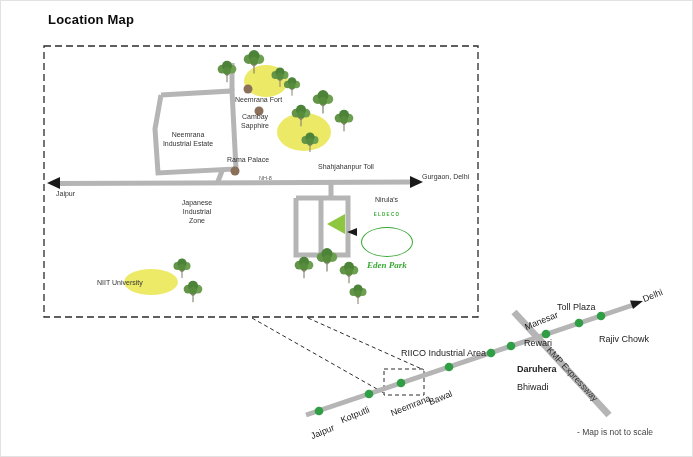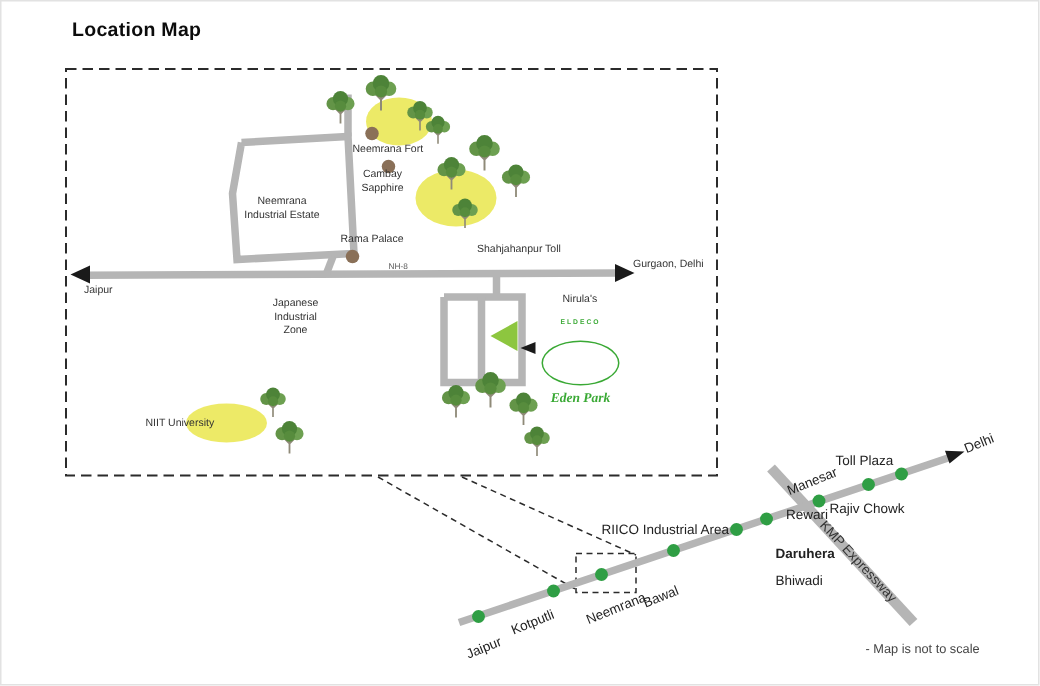--- a/index.html
+++ b/index.html
@@ -147,19 +147,19 @@
   <div class="rlbl tilt" style="left:312px; top:430px;">Jaipur</div>
   <div class="rlbl tilt" style="left:342px; top:414px;">Kotputli</div>
   <div class="rlbl tilt" style="left:392px; top:407px;">Neemrana</div>
   <div class="rlbl tilt" style="left:430px; top:396px;">Bawal</div>
   <div class="rlbl wrap" style="left:400px; top:347px; width:72px;text-align:right;">RIICO Industrial Area</div>
   <div class="rlbl" style="left:475px; top:337px;padding-left:48px;">Rewari</div>
   <div class="rlbl" style="left:516px; top:363px;font-weight:bold;">Daruhera</div>
   <div class="rlbl" style="left:516px; top:381px;">Bhiwadi</div>
   <div class="rlbl tilt" style="left:526px; top:321px;">Manesar</div>
   <div class="rlbl" style="left:556px; top:301px;">Toll Plaza</div>
-  <div class="rlbl" style="left:552px; top:333px;">Rajiv Chowk</div>
+  <div class="rlbl" style="left:598px; top:333px;">Rajiv Chowk</div>
   <div class="rlbl tilt" style="left:644px; top:293px;">Delhi</div>
   <div class="rlbl kmp" style="left:551px; top:344px;">KMP Expressway</div>
 
   <div class="note">- Map is not to scale</div>
 
 </div>
 
 </body></html>

